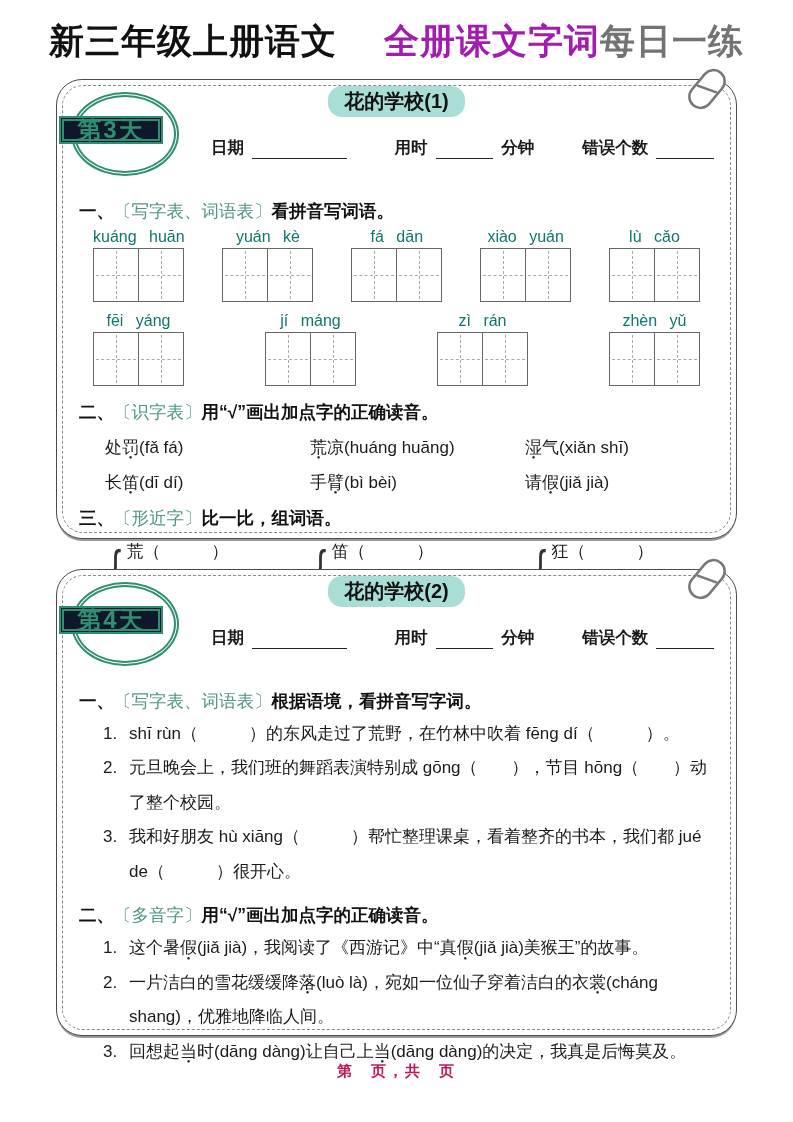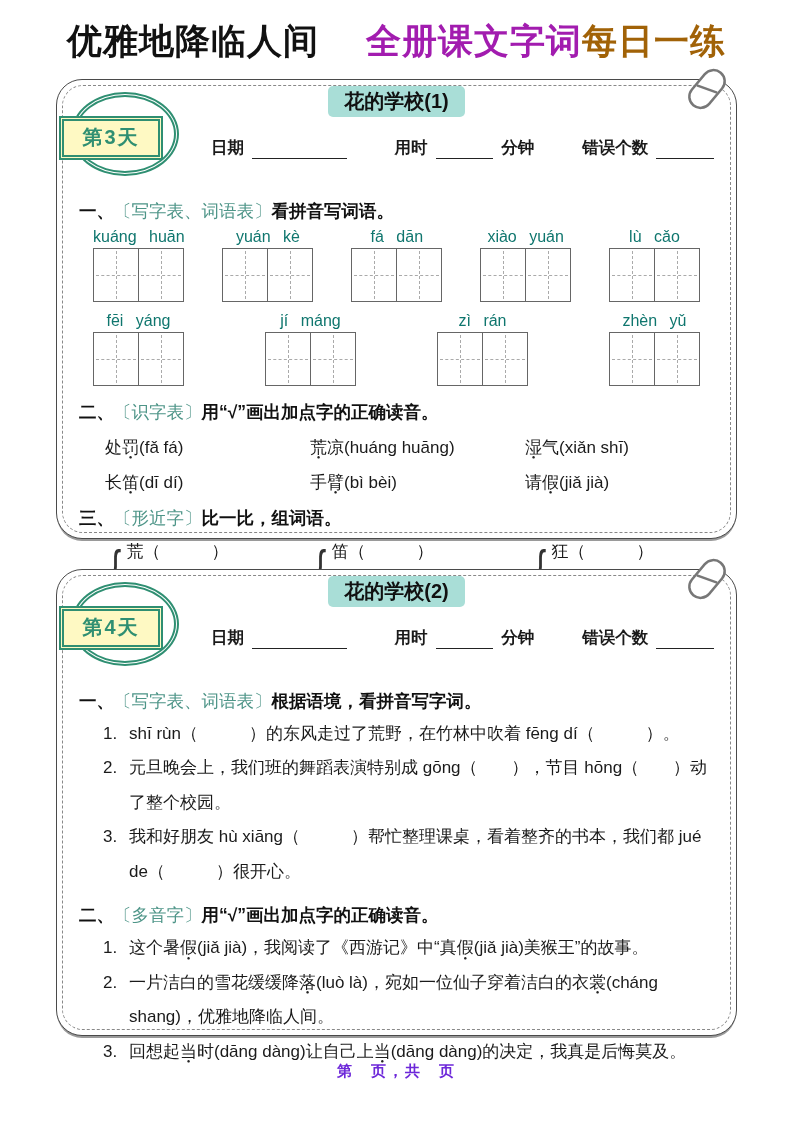--- a/index.html
+++ b/index.html
@@ -8,21 +8,21 @@
     font-family:"Liberation Sans","DejaVu Sans",sans-serif;
     color:#1a1a1a;-webkit-font-smoothing:antialiased;
   }
   
   .page-title{
     text-align:center;padding-top:22px;font-size:35px;font-weight:bold;
     letter-spacing:1px;line-height:1.1;
   }
   .tp-black{color:#111;}
   .tp-blue{color:#a21caf;margin-left:47px;}
-  .tp-red{color:#a16207;}
+  .tp-red{color:#737373;}
 
   
   .card{
     position:relative;margin:0 56px;box-sizing:border-box;
     border:1.6px solid #4a4a4a;border-radius:26px;
     padding:6px 22px 12px 22px;background:#fff;
     box-shadow:0 3px 0 -1px #9a9a9a;
   }
   .card::before{
     content:"";position:absolute;inset:5px;border:1.5px dashed #888;
@@ -36,30 +36,30 @@
     transform:rotate(40deg);z-index:3;
   }
 
   
   .badge{position:absolute;left:2px;top:12px;width:124px;height:84px;z-index:2;}
   .badge-circle{
     position:absolute;left:12px;top:0;right:4px;bottom:0;
     border:5px double #2F8F72;border-radius:50%;background:transparent;
   }
   .badge-rect{
-    position:absolute;left:0;top:24px;width:104px;height:44px;
-    background:#fef9c3;border:5px double #2F8F72;box-sizing:border-box;
+    position:absolute;left:0;top:24px;width:104px;height:28px;
+    background:#0f172a;border:5px double #2F8F72;box-sizing:border-box;
     display:flex;align-items:center;justify-content:center;
-    font-size:20px;font-weight:bold;color:#2F8F72;letter-spacing:2px;
+    font-size:24px;font-weight:bold;color:#2F8F72;letter-spacing:2px;
   }
 
   
   .pill-row{display:flex;justify-content:center;}
   .lesson-pill{
-    background:#A9DED7;border-radius:5px;padding:2px 16px;
+    background:#A9DED7;border-radius:14px;padding:2px 16px;
     font-size:20px;font-weight:bold;color:#111;
   }
 
   
   .meta{
     margin:20px 0 0 132px;font-size:16.5px;font-weight:bold;
     display:flex;align-items:flex-end;column-gap:8px;white-space:nowrap;
   }
   .u-line{display:inline-block;border-bottom:1.6px solid #222;height:1.05em;vertical-align:bottom;}
   .w95{width:95px;margin-right:40px;}
@@ -106,29 +106,29 @@
   .pair-lines{display:flex;flex-direction:column;row-gap:12px;font-size:17px;}
 
   
   .q-list{margin:4px 0 0 24px;}
   .q-item{display:flex;font-size:17px;line-height:34.5px;}
   .q-num{width:26px;flex:none;}
   .q-text{flex:1;}
 
   
   .page-footer{
-    text-align:center;margin-top:26px;font-size:15px;color:#6d28d9;
+    text-align:center;margin-top:26px;font-size:15px;color:#be185d;
     letter-spacing:2px;font-weight:bold;
   }
 </style>
 </head>
 <body>
 
 <div class="page-title">
-  <span class="tp-black">优雅地降临人间</span><span class="tp-blue">全册课文字词</span><span class="tp-red">每日一练</span>
+  <span class="tp-black">新三年级上册语文</span><span class="tp-blue">全册课文字词</span><span class="tp-red">每日一练</span>
 </div>
 
 <div class="card card-1">
   <svg class="paperclip" viewBox="0 0 24 40">
     <rect x="3" y="3" width="18" height="34" rx="9" fill="#fff" stroke="#777" stroke-width="2"></rect>
     <line x1="4" y1="23" x2="20" y2="17" stroke="#777" stroke-width="2"></line>
   </svg>
 
   <div class="badge">
     <div class="badge-circle"></div>

